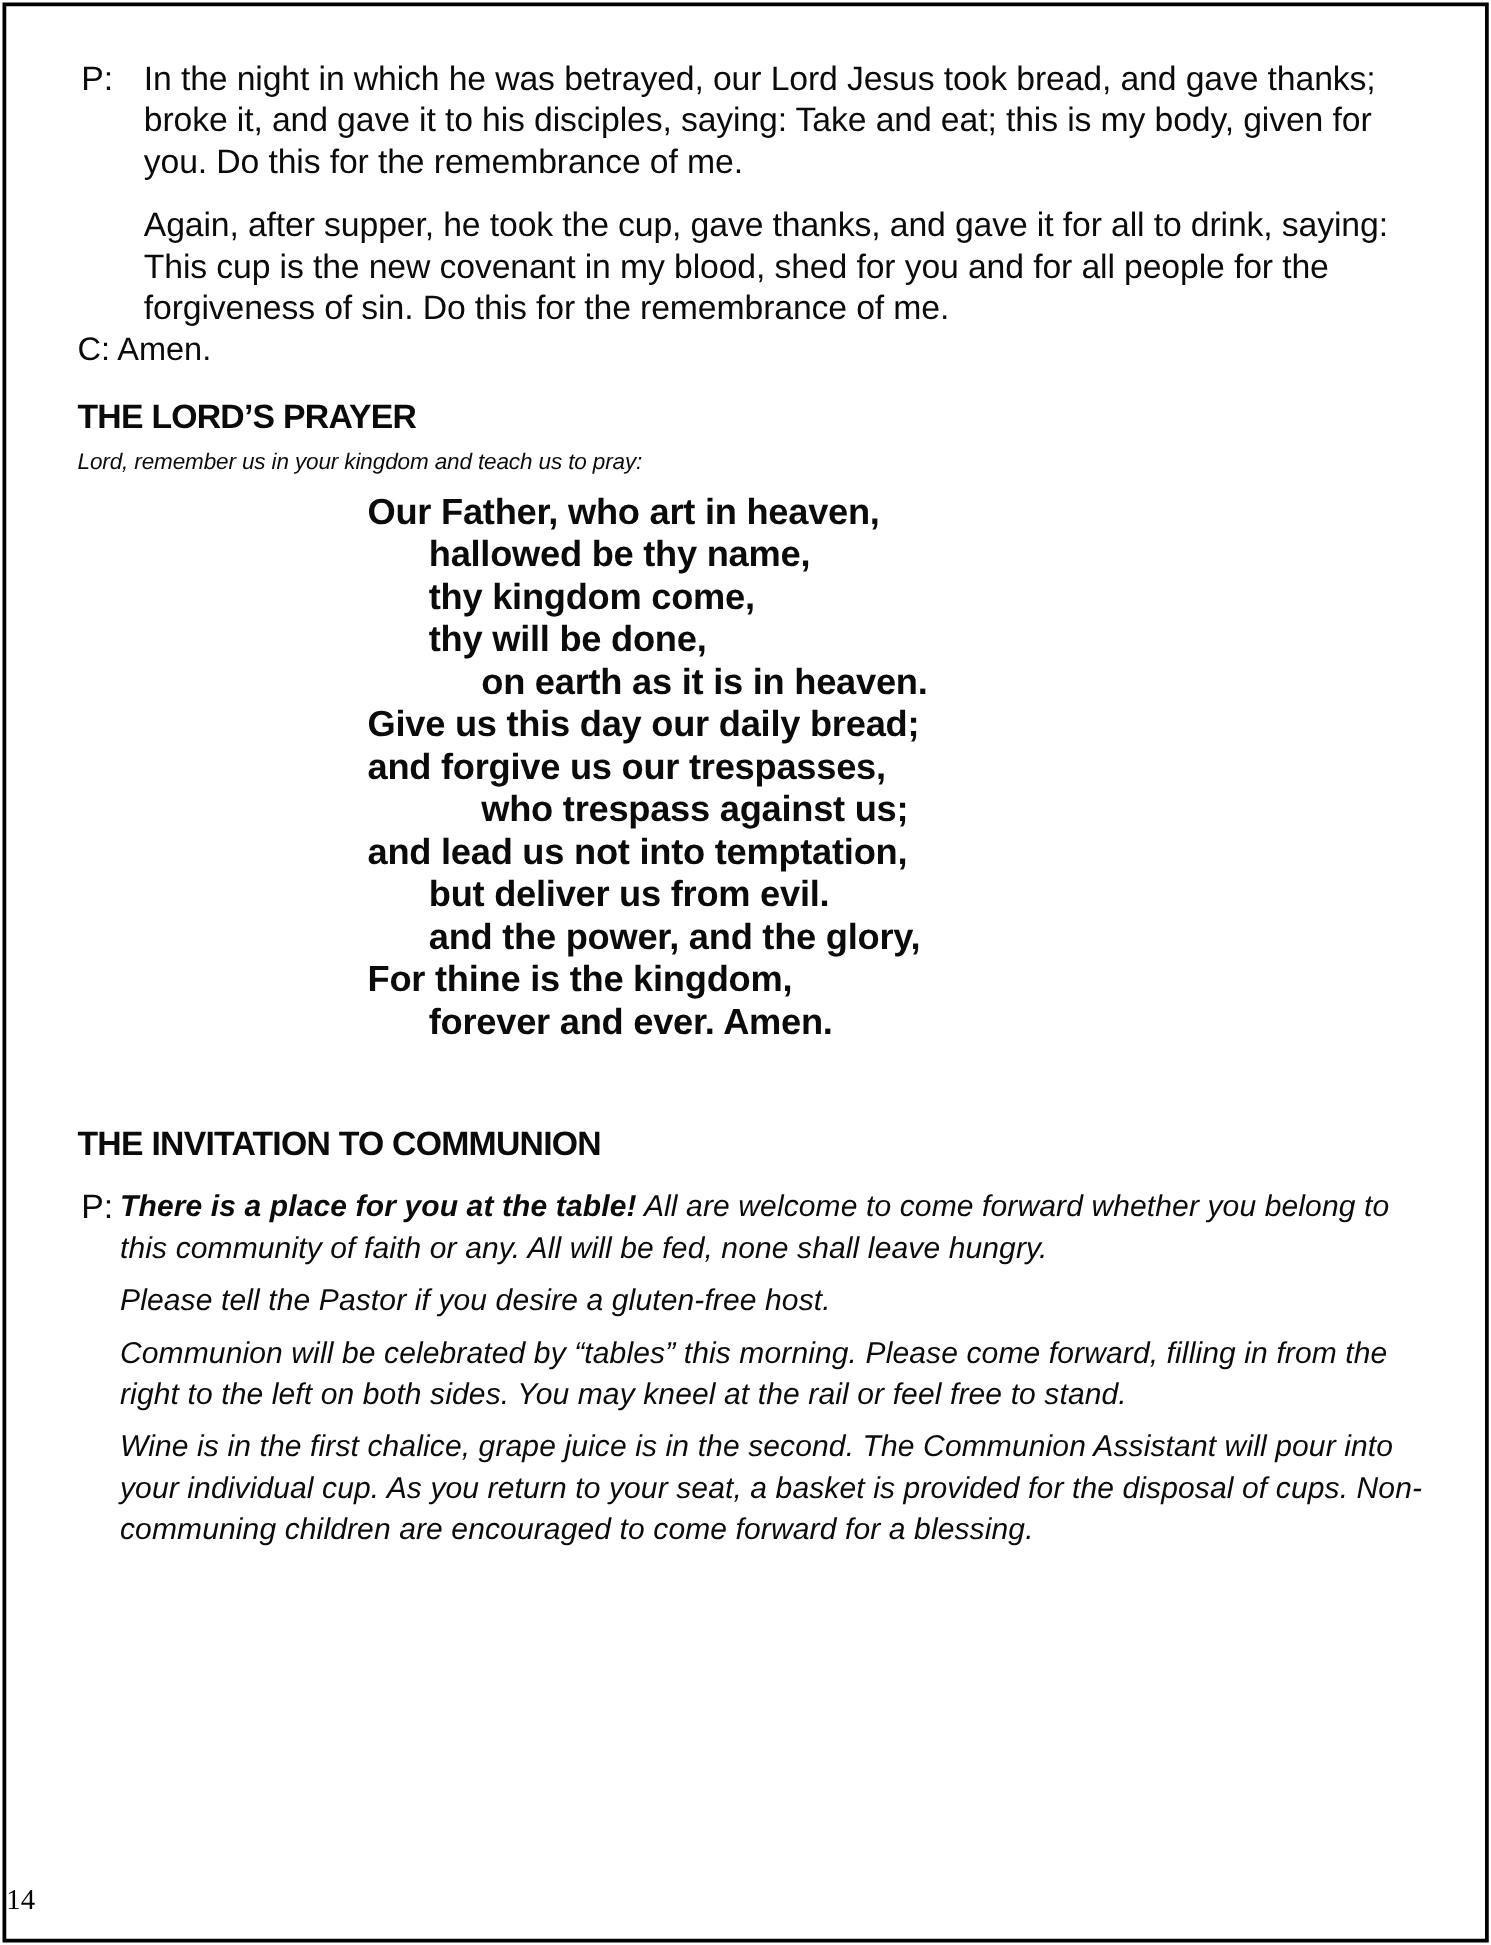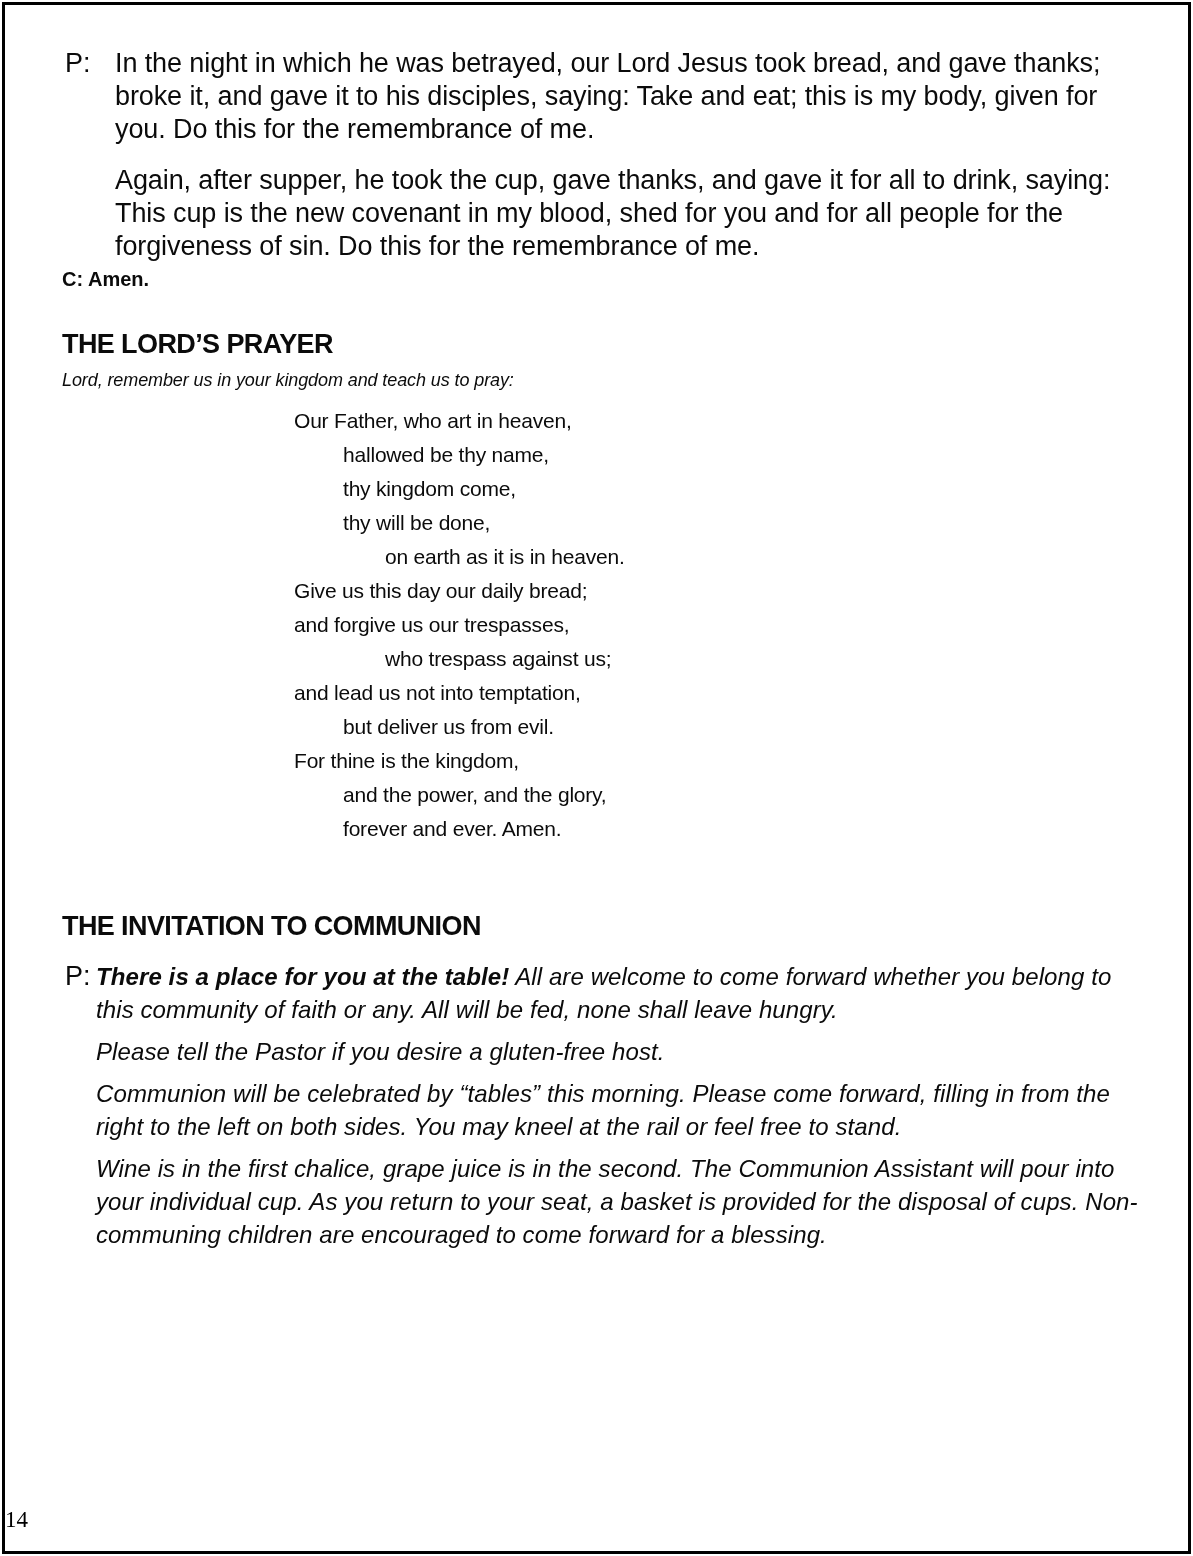--- a/index.html
+++ b/index.html
@@ -30,46 +30,46 @@
     line-height: 33px;
     letter-spacing: -0.1px;
   }
   .speaker {
     position: absolute;
     left: 3px; top: 0;
   }
   .para-cont { margin-top: 18px; }
 
   .response {
-    font-weight: bold;
-    font-size: 20px;
+    font-weight: normal;
+    font-size: 26px;
     line-height: 33px;
   }
 
   .section-heading {
     font-size: 27px;
     line-height: 33px;
     font-weight: bold;
     letter-spacing: -0.6px;
-    margin-top: 32px;
+    margin-top: 21px;
   }
 
   .prayer-intro {
     font-size: 18px;
     line-height: 33px;
     margin-top: 3px;
     letter-spacing: -0.1px;
     font-style: italic;
   }
 
   .prayer {
     margin-top: 7px;
     margin-left: 232px;
-    font-weight: normal;
-    font-size: 21px;
+    font-weight: bold;
+    font-size: 29px;
     line-height: 34px;
     letter-spacing: -0.2px;
   }
   .prayer-line[data-indent="1"] { margin-left: 49px; }
   .prayer-line[data-indent="2"] { margin-left: 91px; }
 
   .invitation-heading { margin-top: 64px; }
 
   .call-para { margin-top: 17px; }
 
@@ -119,22 +119,22 @@
       <div class="prayer-line" data-indent="0">Our Father, who art in heaven,</div>
       <div class="prayer-line" data-indent="1">hallowed be thy name,</div>
       <div class="prayer-line" data-indent="1">thy kingdom come,</div>
       <div class="prayer-line" data-indent="1">thy will be done,</div>
       <div class="prayer-line" data-indent="2">on earth as it is in heaven.</div>
       <div class="prayer-line" data-indent="0">Give us this day our daily bread;</div>
       <div class="prayer-line" data-indent="0">and forgive us our trespasses,</div>
       <div class="prayer-line" data-indent="2">who trespass against us;</div>
       <div class="prayer-line" data-indent="0">and lead us not into temptation,</div>
       <div class="prayer-line" data-indent="1">but deliver us from evil.</div>
+      <div class="prayer-line" data-indent="1">and the power, and the glory,</div>
       <div class="prayer-line" data-indent="0">For thine is the kingdom,</div>
-      <div class="prayer-line" data-indent="1">and the power, and the glory,</div>
       <div class="prayer-line" data-indent="1">forever and ever. Amen.</div>
     </div>
   </section>
 
   <section>
     <h2 class="section-heading invitation-heading">THE INVITATION TO COMMUNION</h2>
     <p class="speaker-para call-para">
       <span class="speaker">P:</span>
     </p>
     <p class="note note-first">

